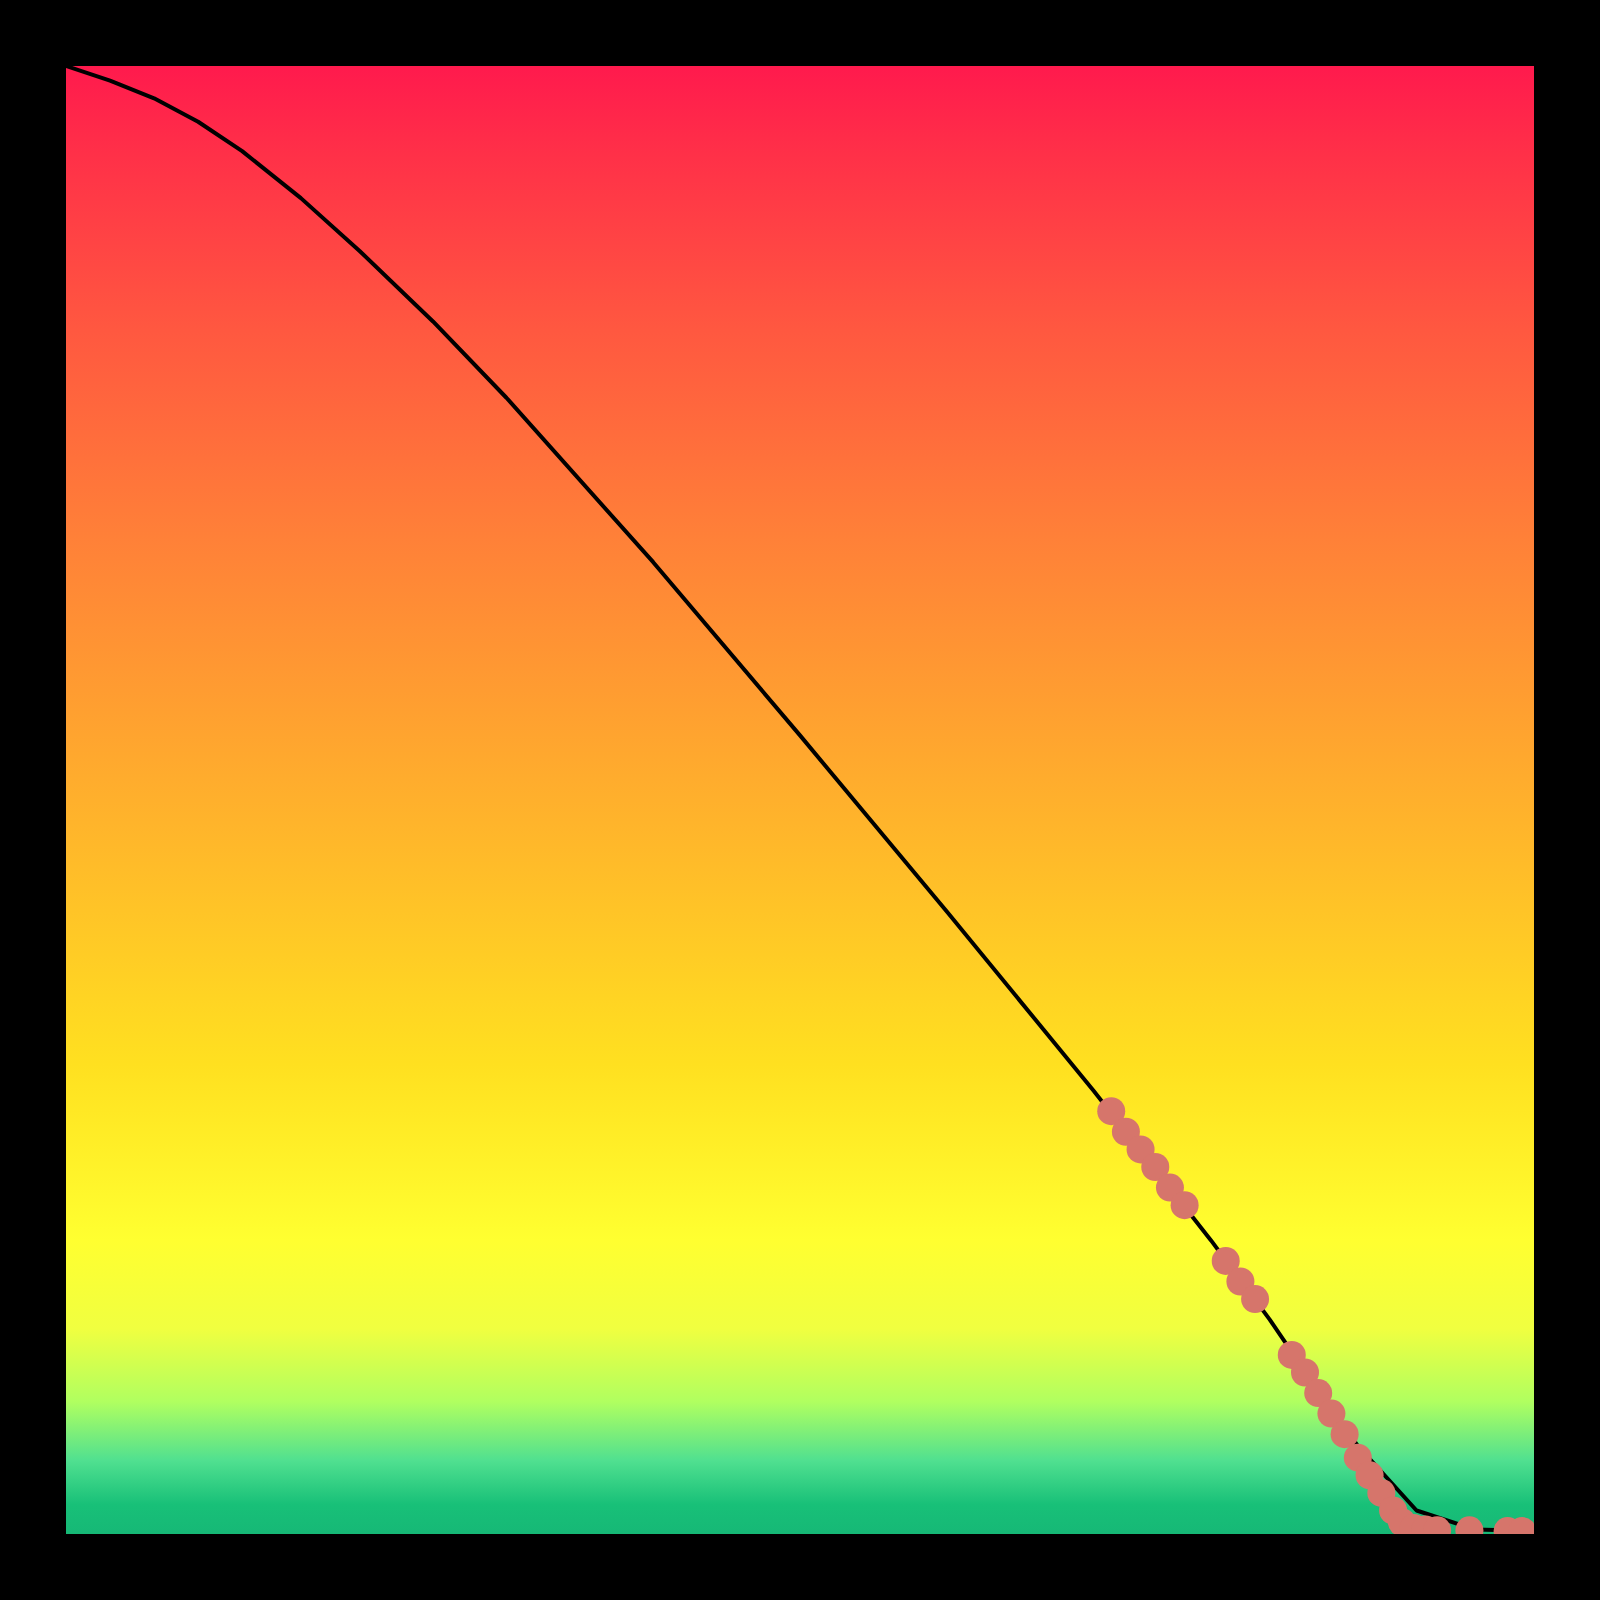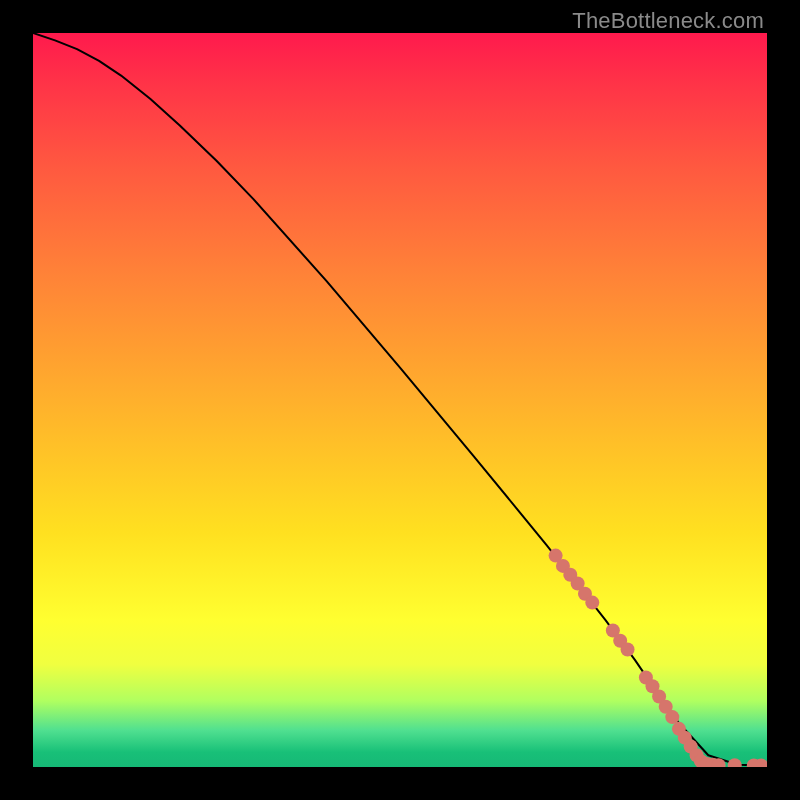--- a/index.html
+++ b/index.html
@@ -46,21 +46,20 @@
     left: 0;
     top: 0;
     width: 734px;
     height: 734px;
   }
 </style>
 </head>
 <body>
 
 <div class="stage">
-  <div class="attribution">TheBottleneck.com</div>
   <div class="plot-area">
     <svg class="overlay" id="overlay" viewBox="0 0 734 734" preserveAspectRatio="none">
         <path d="M0.00 0.00 L22.02 7.34 L44.04 16.15 L66.06 27.89 L88.08 42.57 L117.44 66.06 L146.80 92.48 L183.50 127.72 L220.20 165.88 L293.60 248.09 L367.00 334.70 L440.40 422.78 L513.80 512.33 L572.52 587.20 L601.88 626.84 L623.90 659.13 L645.92 689.96 L675.28 722.26 L704.64 731.80 L734.00 732.53" fill="none" stroke="#000000" stroke-width="2" stroke-linecap="round" stroke-linejoin="round"></path>
         <circle cx="522.61" cy="522.61" r="7" fill="#d6756b"></circle>
         <circle cx="529.95" cy="532.88" r="7" fill="#d6756b"></circle>
         <circle cx="537.29" cy="541.69" r="7" fill="#d6756b"></circle>
         <circle cx="544.63" cy="550.50" r="7" fill="#d6756b"></circle>
         <circle cx="551.97" cy="560.78" r="7" fill="#d6756b"></circle>
         <circle cx="559.31" cy="569.58" r="7" fill="#d6756b"></circle>
         <circle cx="579.86" cy="597.48" r="7" fill="#d6756b"></circle>

